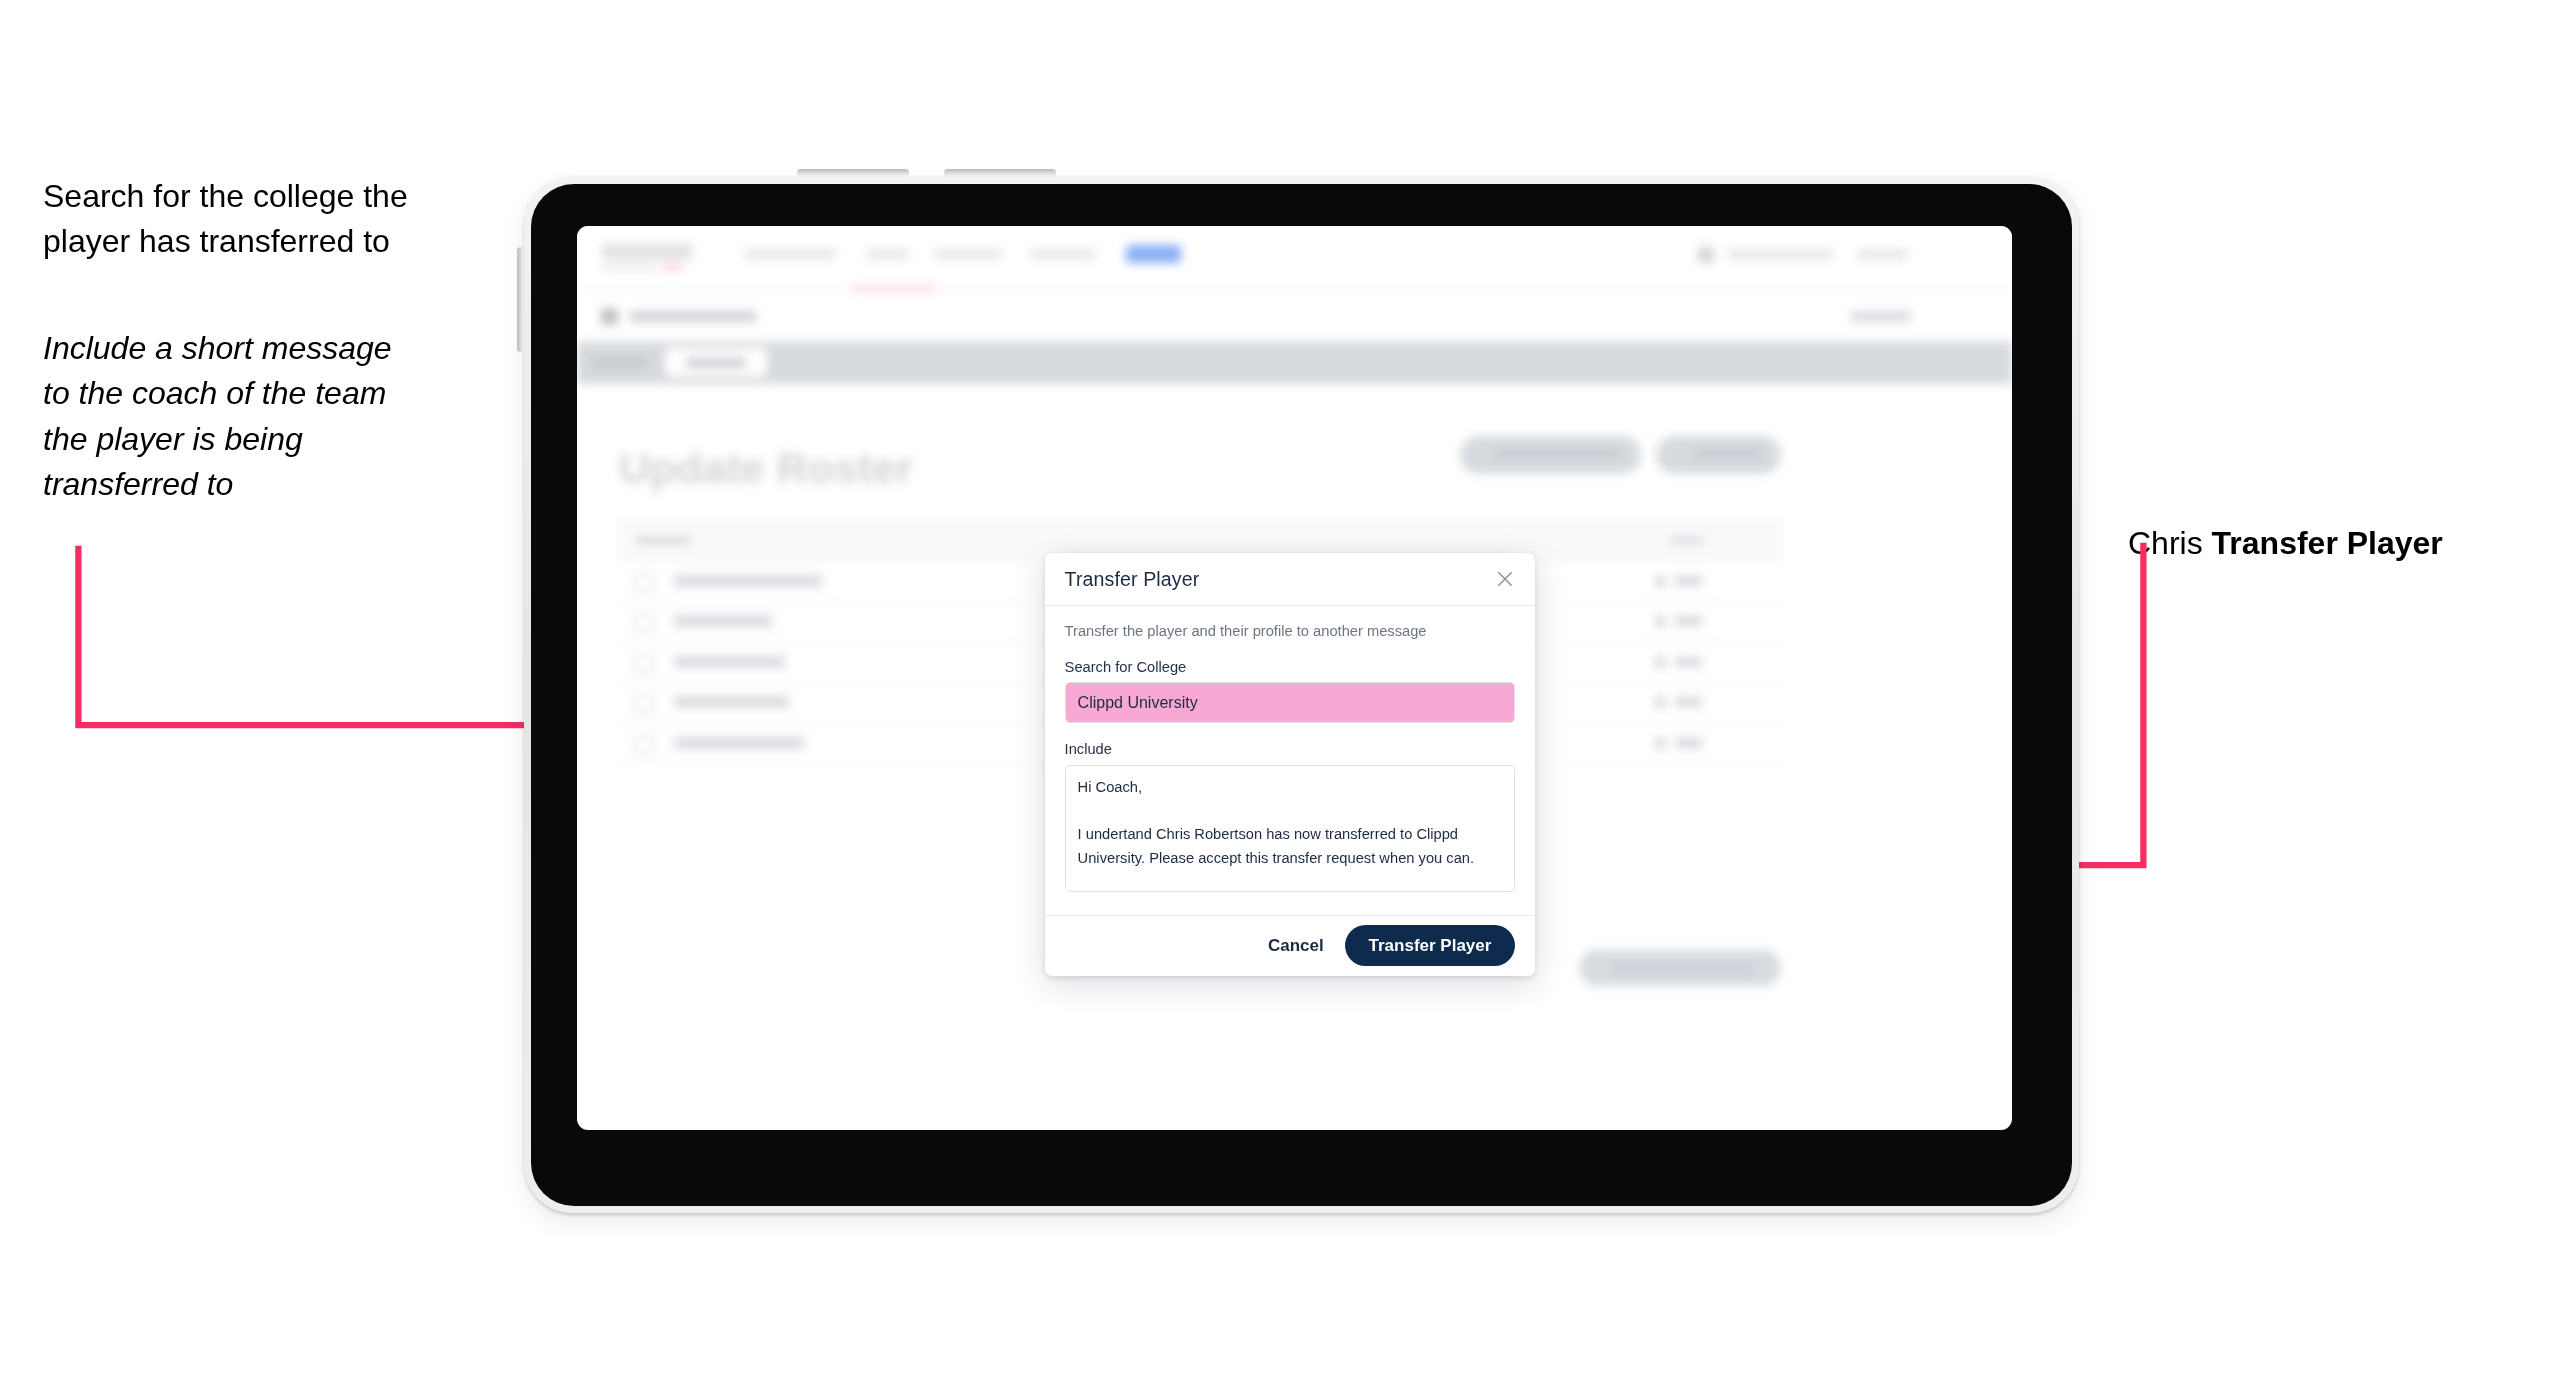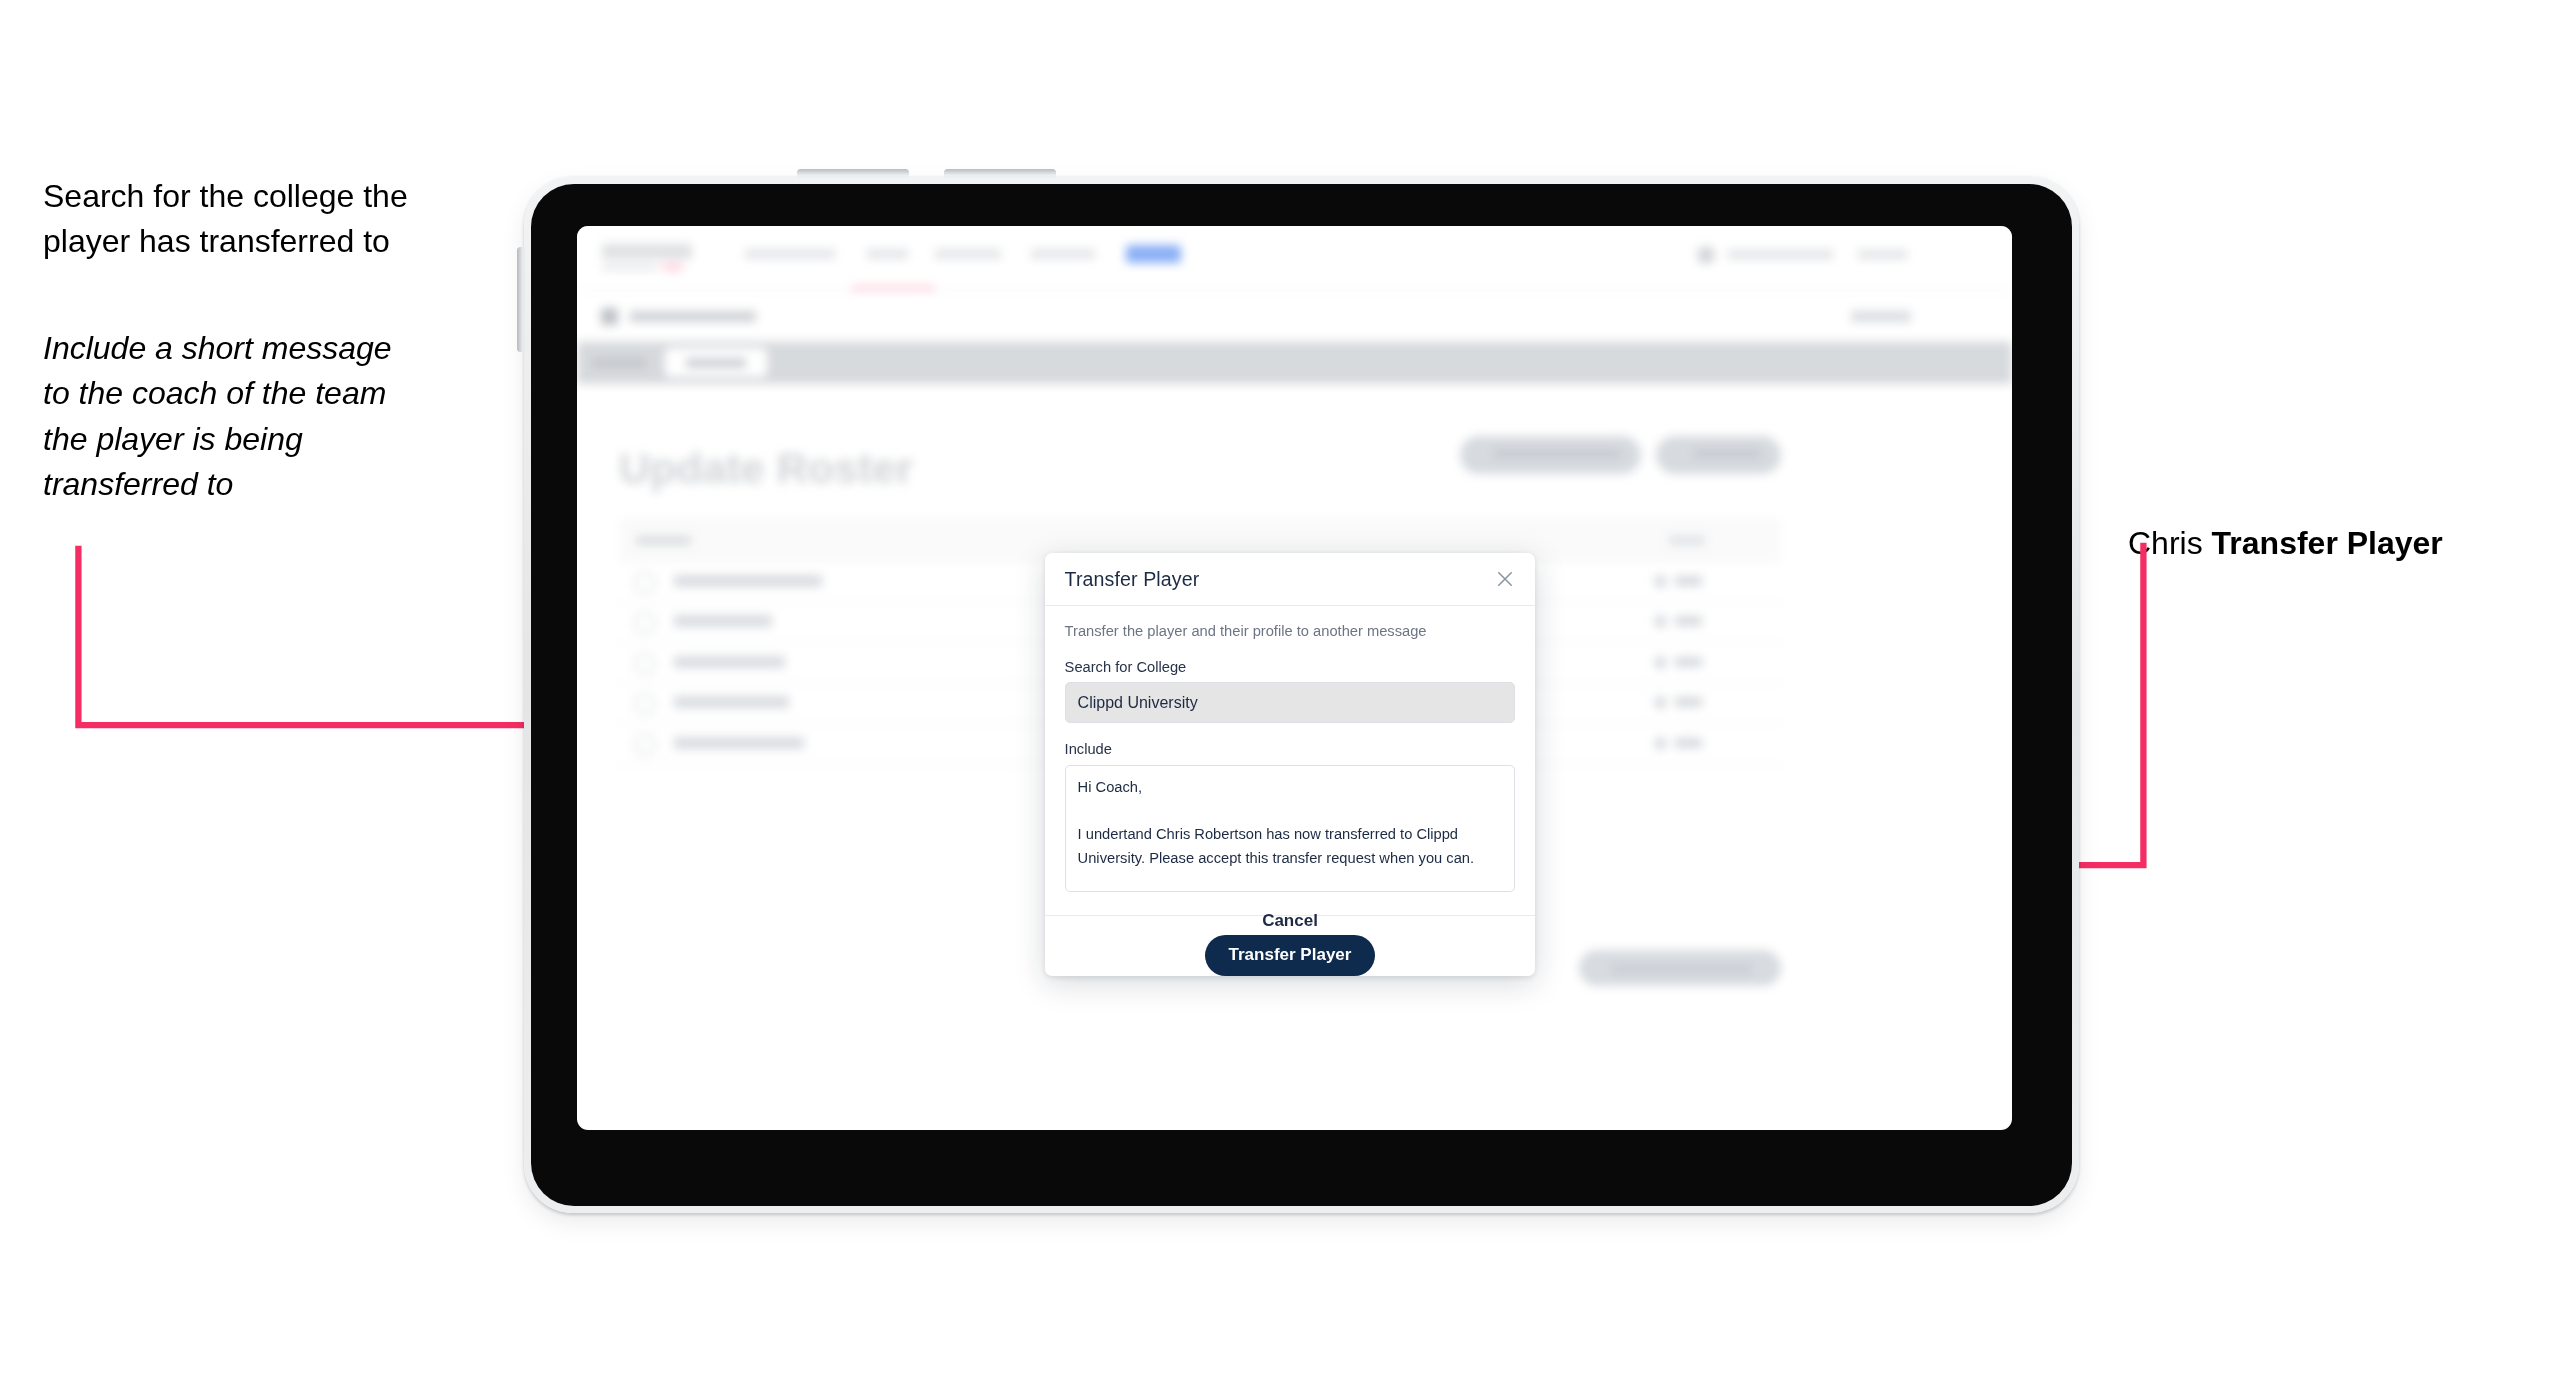--- a/index.html
+++ b/index.html
@@ -173,38 +173,38 @@
   #modal-body{padding:17px 19.6px 21px 19.6px;}
   #modal-desc{font-size:14.7px;color:#6d7585;margin:0 0 19.6px 0;}
   .field-label{font-size:14.7px;color:#27324a;margin:0 0 7.7px 0;display:block;}
   .text-input{
     width:100%;box-sizing:border-box;
     height:41px;
     border:0.7px solid #dcdfe5;border-radius:4.9px;
     font-size:16px;color:#1d2a43;
     padding:0 12px;
     font-family:"Liberation Sans", sans-serif;
-    background:#e5e5e5;
+    background:#f9a8d4;
     outline:none;
   }
   .msg-wrap{margin-top:18px;}
   .textarea{
     width:100%;box-sizing:border-box;
     height:127px;
     border:0.7px solid #dcdfe5;border-radius:4.9px;
     font-size:14.7px;line-height:1.62;color:#1d2a43;
     padding:9.8px 12px;
     font-family:"Liberation Sans", sans-serif;
     background:#fff;resize:none;outline:none;
   }
   #modal-footer{
     border-top:0.7px solid #e9eaee;
     height:60px;
     display:flex;align-items:center;justify-content:flex-end;
-    padding:0 19.6px;flex-direction:column;
+    padding:0 19.6px;gap:18px;
   }
   #btn-cancel{
     background:none;border:none;cursor:pointer;
     font-size:17px;color:#1d2a43;font-weight:bold;
     font-family:"Liberation Sans", sans-serif;
     padding:4.2px 2.8px;
   }
   #btn-transfer{
     background:#0e2a4d;border:none;cursor:pointer;
     color:#ffffff;font-size:17px;font-weight:bold;

